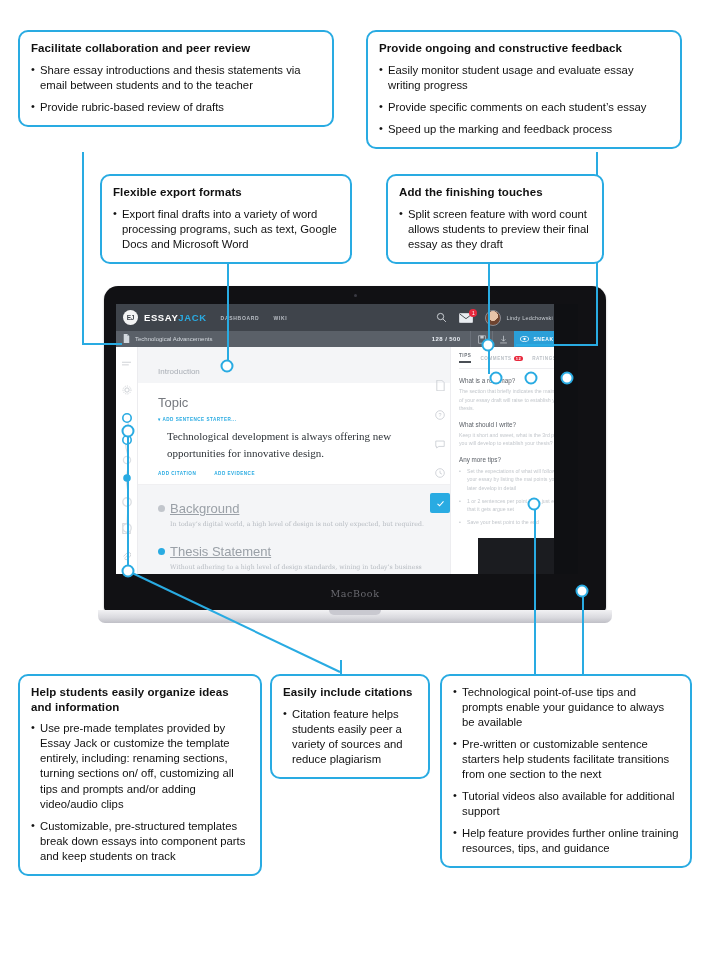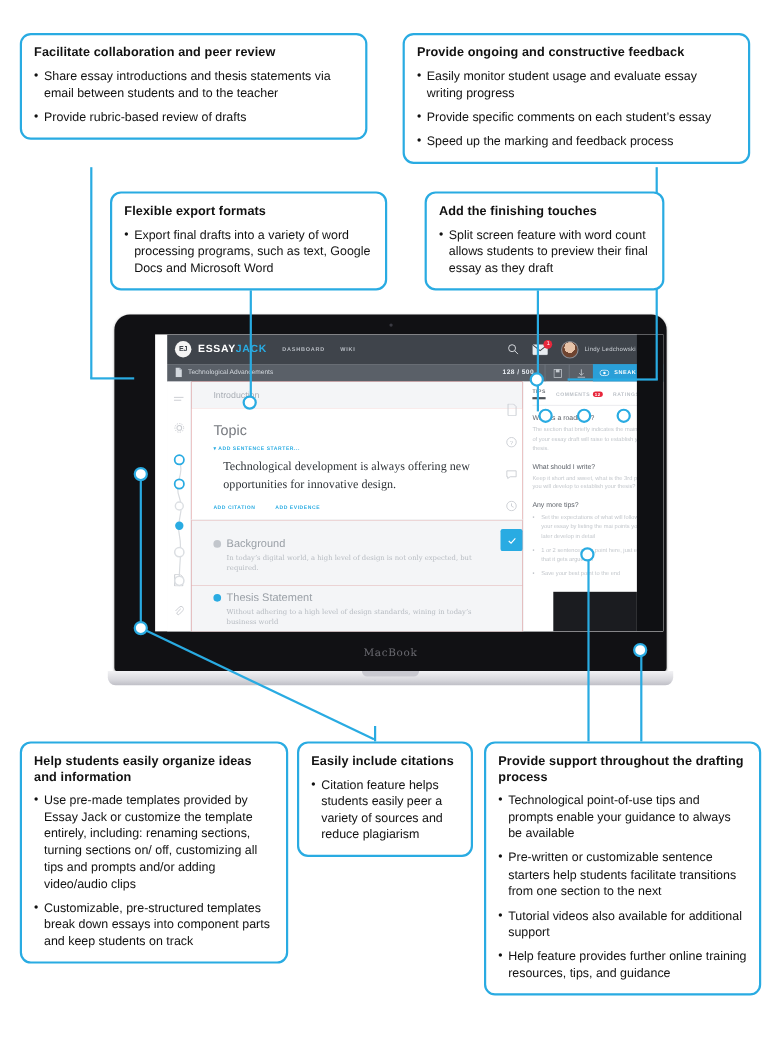--- a/index.html
+++ b/index.html
@@ -66,25 +66,24 @@
     background: #111114;
     border-radius: 14px 14px 4px 4px;
     box-shadow: 0 1px 2px rgba(0,0,0,.3);
   }
   .camdot {
     position: absolute; left: 50%; top: 8px;
     width: 3px; height: 3px; margin-left: -1.5px;
     background: #3a3a42; border-radius: 50%;
   }
   .screen {
-    position: absolute; left: 37px; top: 18px;
+    position: absolute; left: 12px; top: 18px;
     width: 462px; height: 270px;
     background: #ffffff;
     overflow: hidden;
-    padding-left: 11px;
   }
   .lidlabel {
     position: absolute; left: 0; right: 0; bottom: 12px;
     text-align: center;
     font-size: 9.5px; color: #6a6a70;
     letter-spacing: 0.6px;
     font-family: "DejaVu Serif", serif;
   }
   .base {
     position: absolute; left: 0; top: 324px;
@@ -162,21 +161,21 @@
   .leftrail {
     width: 22px; background: #ffffff;
     border-right: 1px solid #ececef;
     display: flex; flex-direction: column; align-items: center;
     padding-top: 7px; position: relative;
   }
   .rail-ic { color: #bcbcc2; margin-bottom: 9px; }
   .stepper { position: relative; width: 14px; height: 120px; margin-top: 2px; }
   .stepper svg { position: absolute; left: 0; top: 0; }
 
-  .editor { flex: 1; position: relative; background: #b91c1c; }
+  .editor { flex: 1; position: relative; background: #15803d; margin-top: 12px; }
   .sec-head {
     font-size: 8px; color: #a9aeb5;
     padding: 8px 0 7px 20px;
     background: #f4f5f7;
   }
   .card {
     background: #ffffff; margin: 0 0 0 0; padding: 12px 20px 8px 20px;
     border-bottom: 1px solid #f0f0f2;
   }
   .lbl-topic { font-size: 13px; color: #76797f; margin-bottom: 7px; }
@@ -186,21 +185,21 @@
     font-size: 11px; color: #2e3338; line-height: 1.55;
     margin-left: 9px;
   }
   .actions { display: flex; gap: 18px; margin-top: 9px; }
   .action { font-size: 4.6px; color: #29ABE2; font-weight: bold; letter-spacing: .5px; }
 
   .grayblock { background: #f4f5f7; padding: 10px 20px 10px 20px; }
   .gsec { display: flex; align-items: center; gap: 5px; margin-bottom: 3px; }
   .gsec .dot { width: 7px; height: 7px; border-radius: 50%; background: #c2c6cc; }
   .gsec .dot.blue { background: #29ABE2; }
-  .gsec .t { font-size: 10px; color: #9aa0a7; }
+  .gsec .t { font-size: 13px; color: #9aa0a7; text-decoration: underline; }
   .gtext { font-family: "DejaVu Serif", serif; font-size: 6.2px; color: #b6bbc1; margin-left: 12px; line-height: 1.5; }
 
   .toolcol {
     position: absolute; right: 0; top: 18px;
     width: 20px; display: flex; flex-direction: column; align-items: center;
     gap: 11px;
   }
   .toolcol .ti { color: #c6cad0; }
   .toolcol .ti.sel {
     background: #29ABE2; color: #ffffff;
@@ -509,21 +508,20 @@
   </div>
 
   <div class="callout" style="left:270px; top:674px; width:160px;">
     <h3>Easily include citations</h3>
     <ul>
       <li>Citation feature helps students easily peer a variety of sources and reduce plagiarism</li>
     </ul>
   </div>
 
   <div class="callout" style="left:440px; top:674px; width:252px;">
-    <h3>Provide support throughout the drafting process</h3>
     <ul>
       <li>Technological point-of-use tips and prompts enable your guidance to always be available</li>
       <li>Pre-written or customizable sentence starters help students facilitate transitions from one section to the next</li>
       <li>Tutorial videos also available for additional support</li>
       <li>Help feature provides further online training resources, tips, and guidance</li>
     </ul>
   </div>
 
 </div>
 

